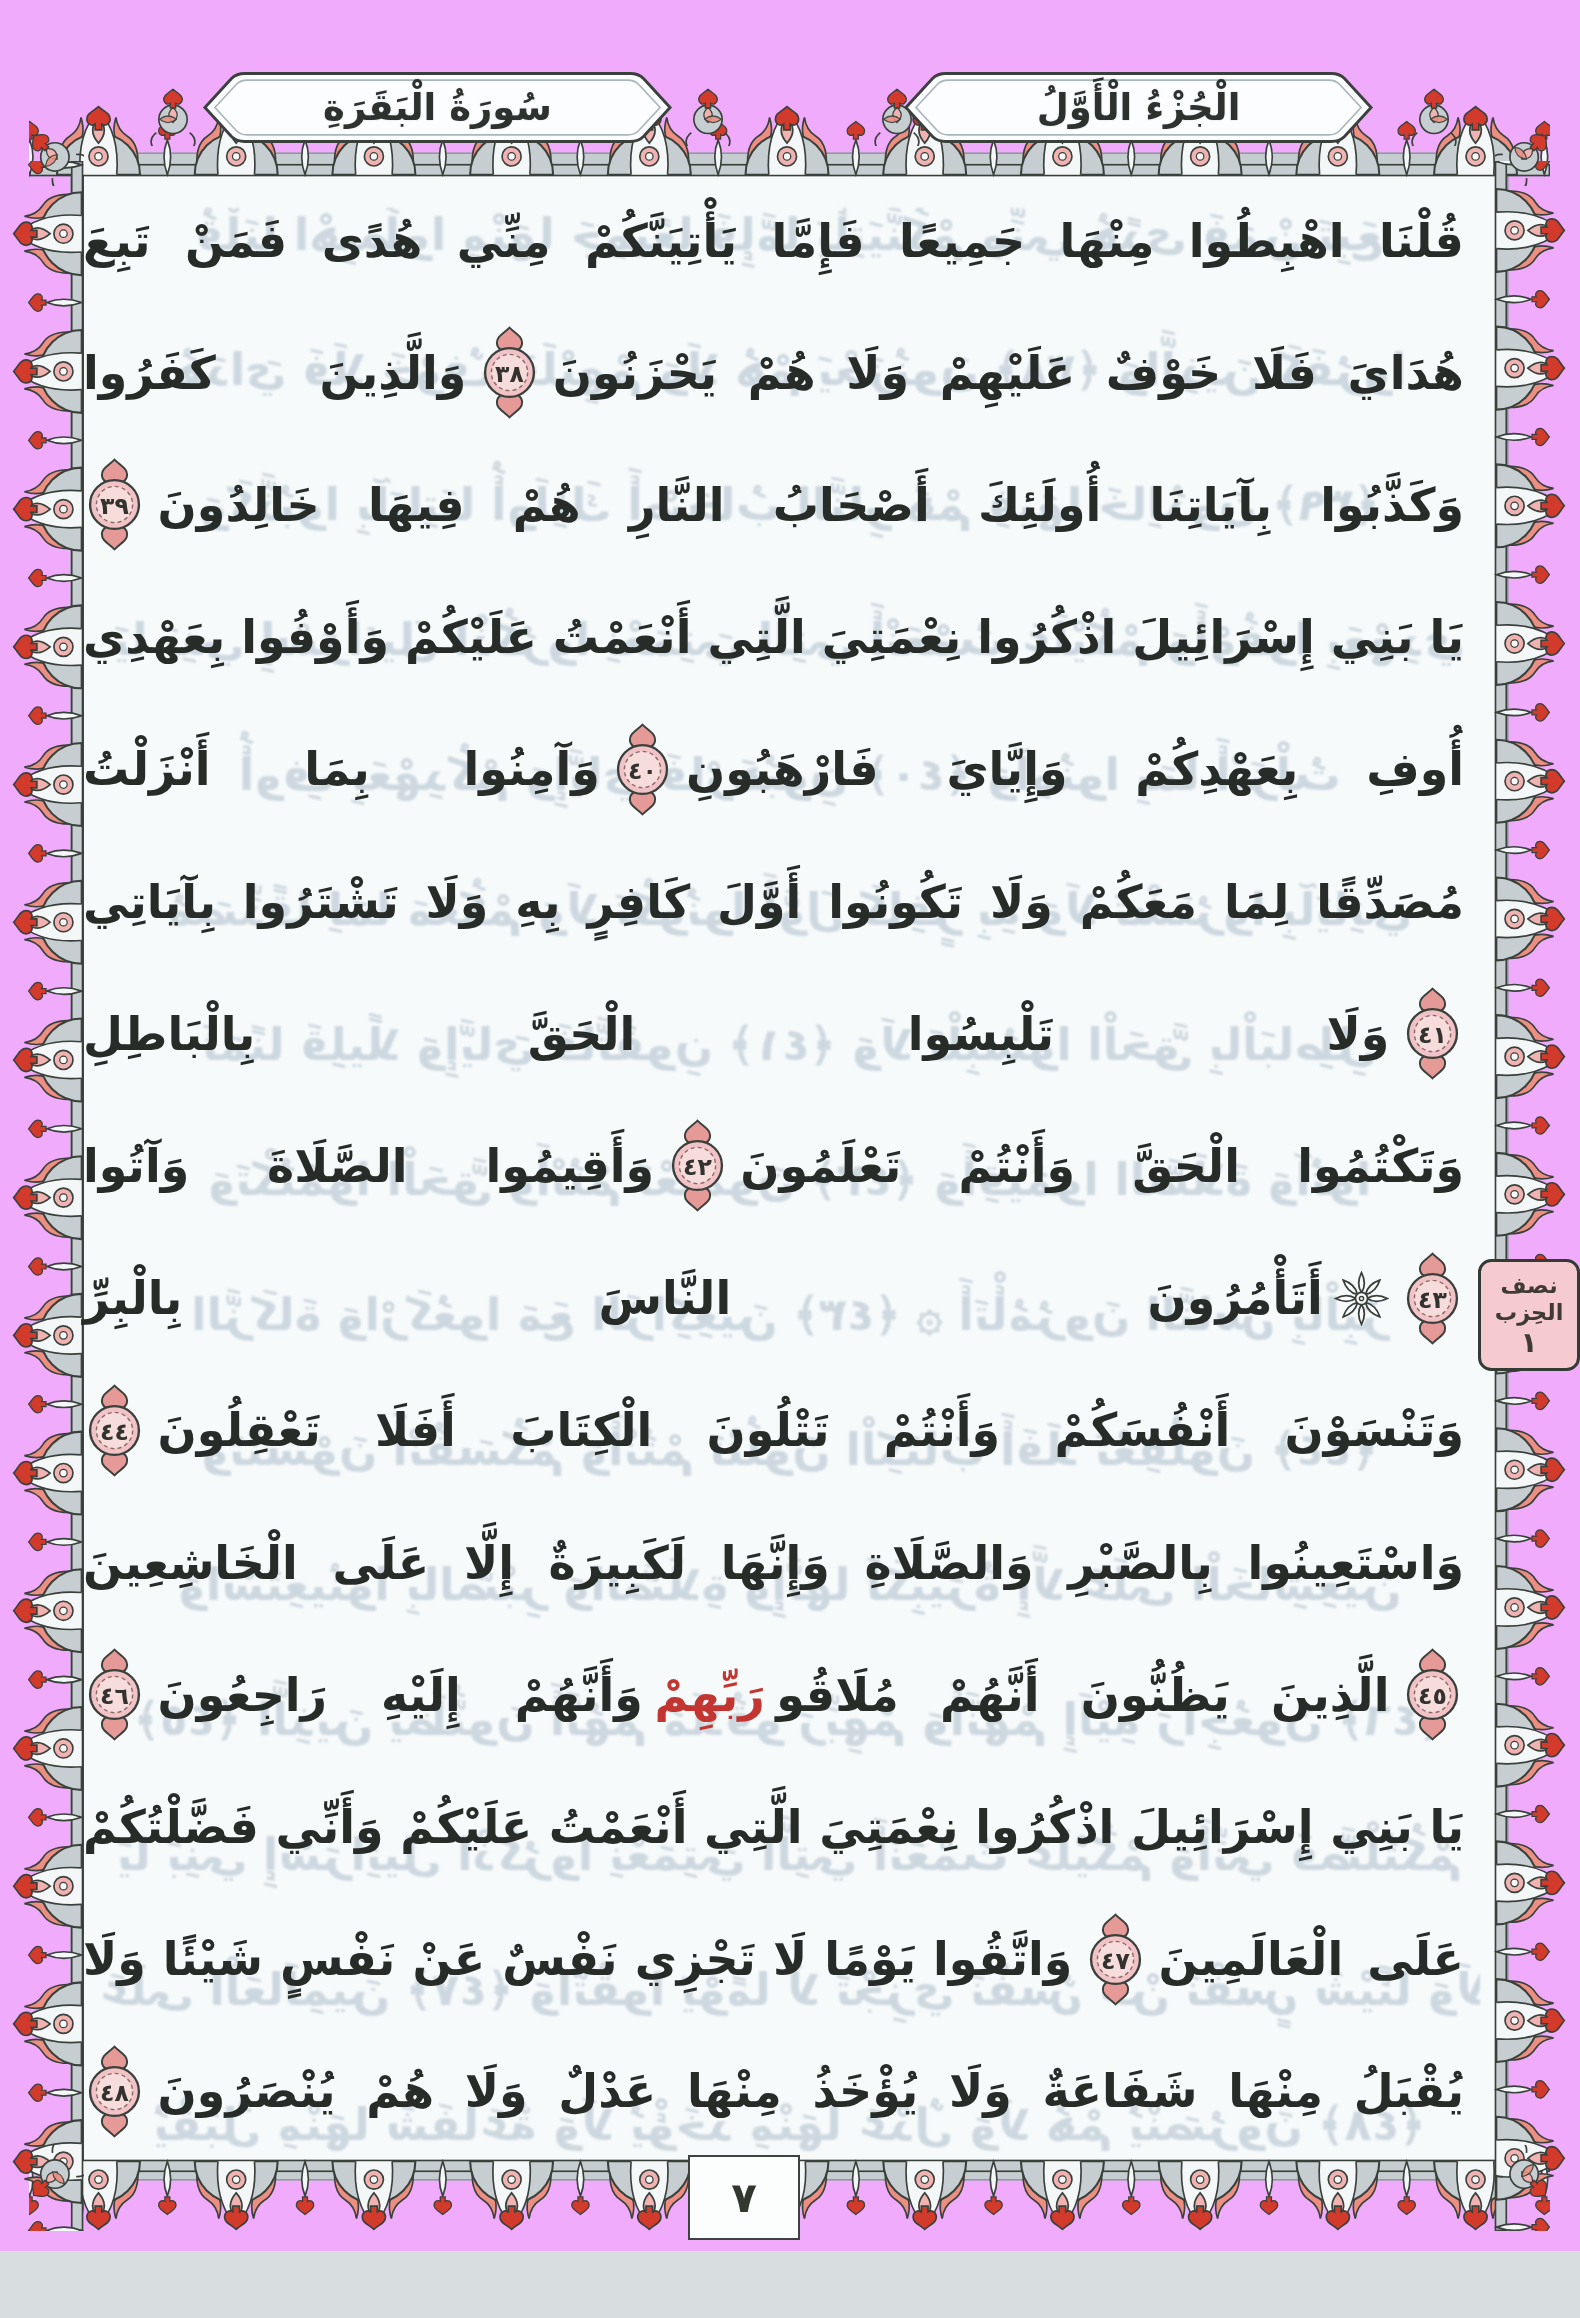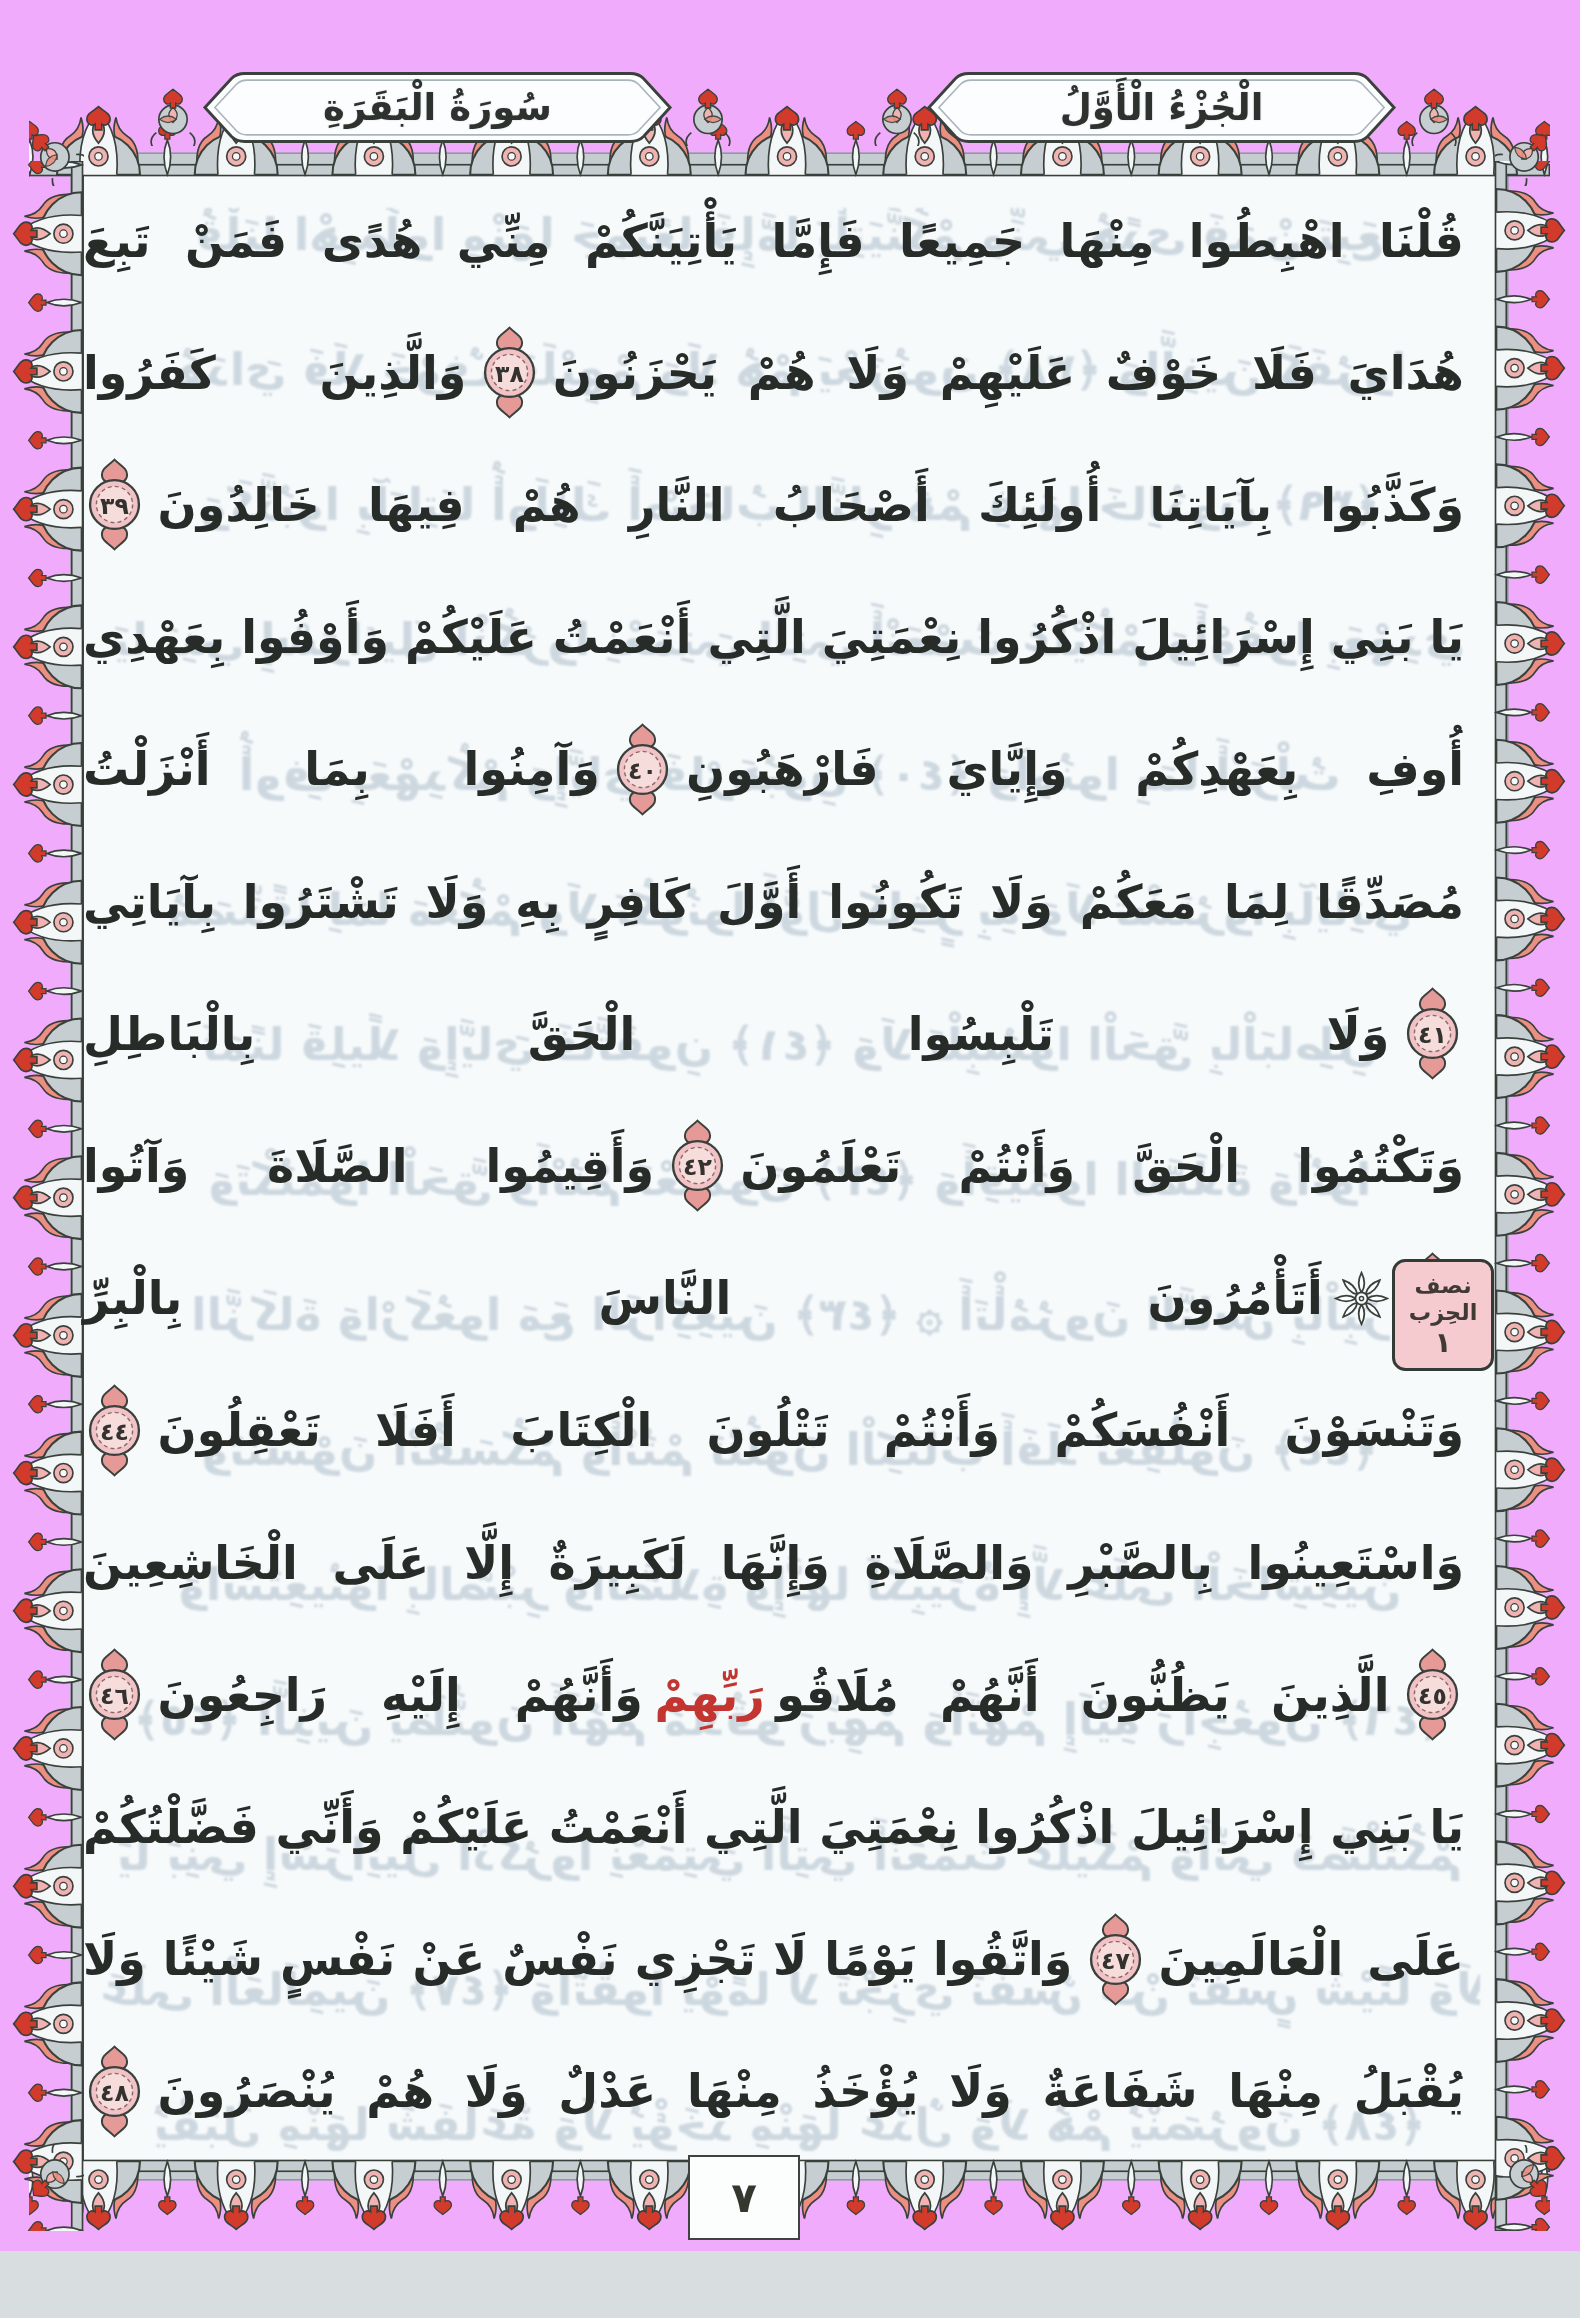--- a/index.html
+++ b/index.html
@@ -16,40 +16,40 @@
   #strip-bottom{left:30px;top:2158px;transform:scaleY(-1);}
   #strip-left{left:13.3px;top:2231px;transform:rotate(-90deg);transform-origin:0 0;}
   #strip-right{left:1567px;top:161px;transform:rotate(90deg);transform-origin:0 0;}
   
   .cartouche{position:absolute;top:71px;height:73px;z-index:3;}
   .cartouche svg{position:absolute;inset:0;width:100%;height:100%;}
   .cartouche .ctext{position:absolute;inset:0;display:flex;align-items:center;justify-content:center;
         font-size:37px;font-weight:bold;color:#2d322e;letter-spacing:0.8px;
         text-shadow:0 0 1.7px rgba(120,135,145,.35);}
   #cartouche-surah{left:181px;width:515px;}
-  #cartouche-juz{left:905px;width:515px;}
+  #cartouche-juz{left:882px;width:515px;}
   .rosette{position:absolute;z-index:4;width:70px;height:70px;}
   
   .textblock{position:absolute;left:84px;top:178px;width:1381px;height:1976px;z-index:4;
              display:flex;flex-direction:column;justify-content:space-between;direction:rtl;}
   .line{display:flex;direction:rtl;align-items:center;gap:11.6px;height:125px;
         font-size:46px;font-weight:bold;color:#272c29;white-space:nowrap;}
   .seg{flex:1 1 auto;text-align:justify;text-align-last:justify;overflow:visible;}
   .seg.solo{text-align-last:justify;}
   .seg.red{color:#c23530;flex:0 0 auto;text-align-last:center;}
   .vm{flex:0 0 auto;display:inline-flex;align-items:center;}
   .star{flex:0 0 auto;display:inline-flex;}
   
   .ghost{position:absolute;left:100px;top:208px;width:1381px;height:1943px;z-index:2;
          display:flex;flex-direction:column;justify-content:space-between;
          transform:scaleX(-1);color:#c6d2db;filter:blur(1px);opacity:.85;
          font-size:45px;font-weight:bold;white-space:nowrap;overflow:hidden;pointer-events:none;}
   .gline{text-align:center;}
   
-  .hizb-badge{position:absolute;left:1393px;top:1259px;width:96px;height:106px;z-index:5;
+  .hizb-badge{position:absolute;left:1479px;top:1259px;width:96px;height:106px;z-index:5;
       background:#f5cbd0;border:3.3px solid #343a36;border-radius:13.3px;
       display:flex;flex-direction:column;align-items:center;justify-content:center;
       color:#403a35;font-weight:bold;text-align:center;}
   .hizb-badge .bl{font-size:22.4px;line-height:27px;}
   .hizb-badge .bn{font-size:28px;line-height:33px;}
   
   .pagenum{position:absolute;left:689px;top:2155px;width:108px;height:81px;z-index:6;
       background:#fcfdfd;border:2.5px solid #3d443f;display:flex;align-items:center;justify-content:center;
       font-size:42px;font-weight:bold;color:#33382f;}
 </style>

